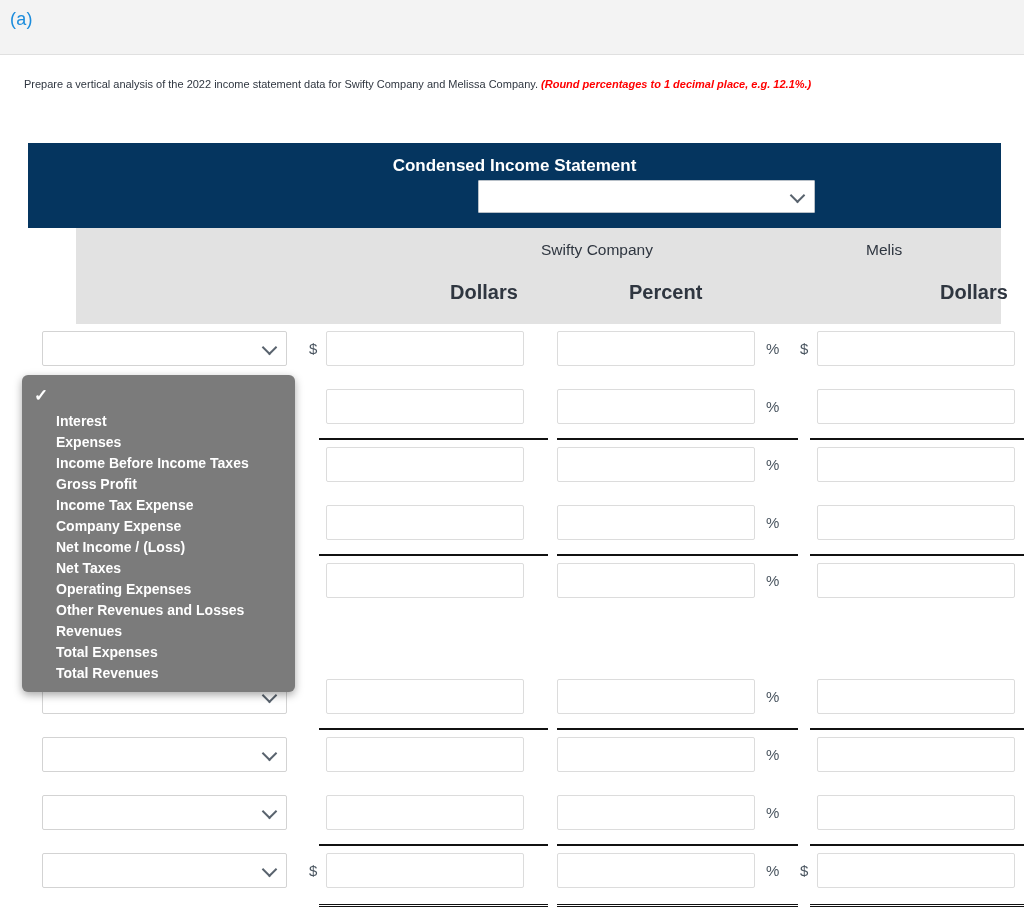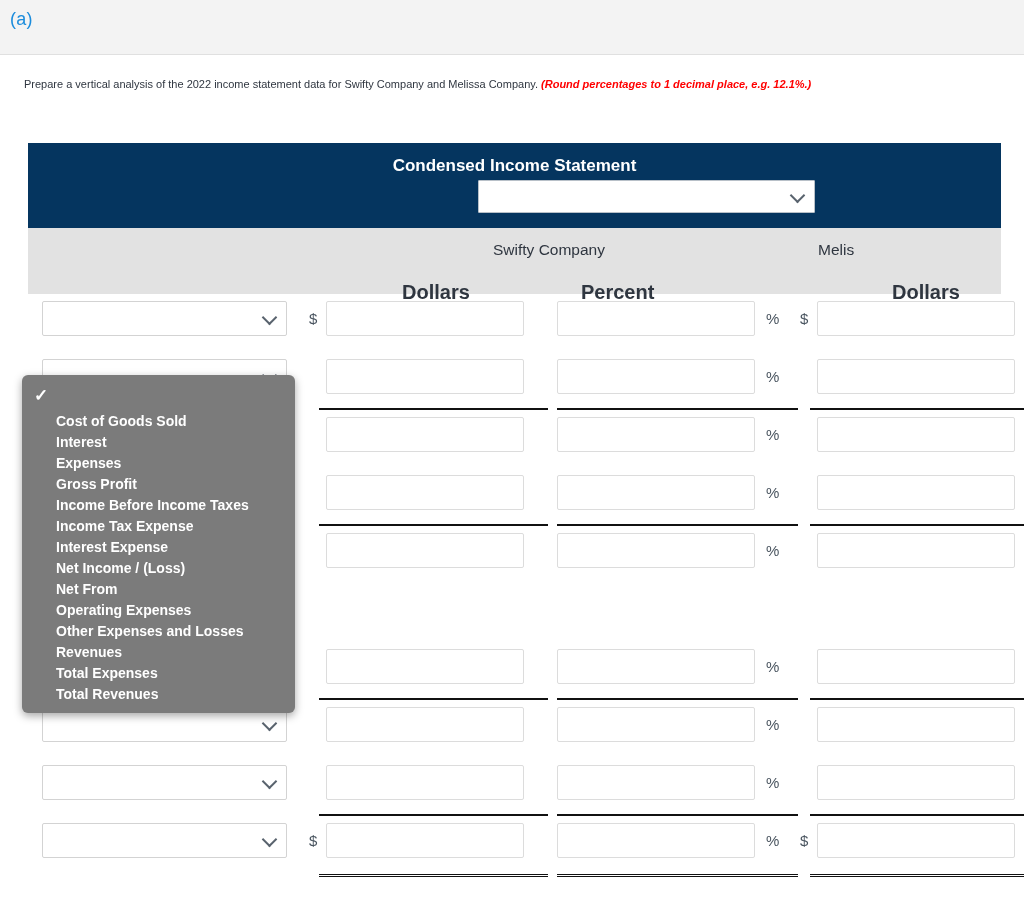--- a/index.html
+++ b/index.html
@@ -64,22 +64,23 @@
     width: 11px; height: 11px;
     margin-top: -7px;
     border-right: 2px solid #59636e;
     border-bottom: 2px solid #59636e;
     transform: rotate(45deg);
   }
 
   
   #head-band {
     position: relative;
-    height: 66px;
+    height: 96px;
     background: #e2e2e2;
+    margin-left: 48px;
   }
   .company-name {
     position: absolute; top: 13px;
     font-size: 15.5px; color: #2f3640;
     white-space: nowrap;
   }
   #co-swifty  { left: 295px; width: 452px; text-align: center; }
   #co-melissa { left: 790px; width: 340px; text-align: left; }
   .col-head {
     position: absolute; top: 53px;
@@ -287,27 +288,26 @@
         <div class="money m-d2"></div>
         <div class="rule2 r-d1"></div>
         <div class="rule2 r-p1"></div>
         <div class="rule2 r-d2"></div>
       </div>
     </div>
 </div>
 
 <div id="dropdown">
     <div class="dd-item selected"><span class="dd-check">✓</span><span></span></div>
-    <div class="dd-item"><span>Cost of Goods Sold</span></div>
     <div class="dd-item"><span>Interest</span></div>
     <div class="dd-item"><span>Expenses</span></div>
+    <div class="dd-item"><span>Income Before Income Taxes</span></div>
     <div class="dd-item"><span>Gross Profit</span></div>
-    <div class="dd-item"><span>Income Before Income Taxes</span></div>
     <div class="dd-item"><span>Income Tax Expense</span></div>
-    <div class="dd-item"><span>Interest Expense</span></div>
+    <div class="dd-item"><span>Company Expense</span></div>
     <div class="dd-item"><span>Net Income / (Loss)</span></div>
-    <div class="dd-item"><span>Net From</span></div>
+    <div class="dd-item"><span>Net Taxes</span></div>
     <div class="dd-item"><span>Operating Expenses</span></div>
-    <div class="dd-item"><span>Other Expenses and Losses</span></div>
+    <div class="dd-item"><span>Other Revenues and Losses</span></div>
     <div class="dd-item"><span>Revenues</span></div>
     <div class="dd-item"><span>Total Expenses</span></div>
     <div class="dd-item"><span>Total Revenues</span></div>
   </div>
 
 </body></html>

